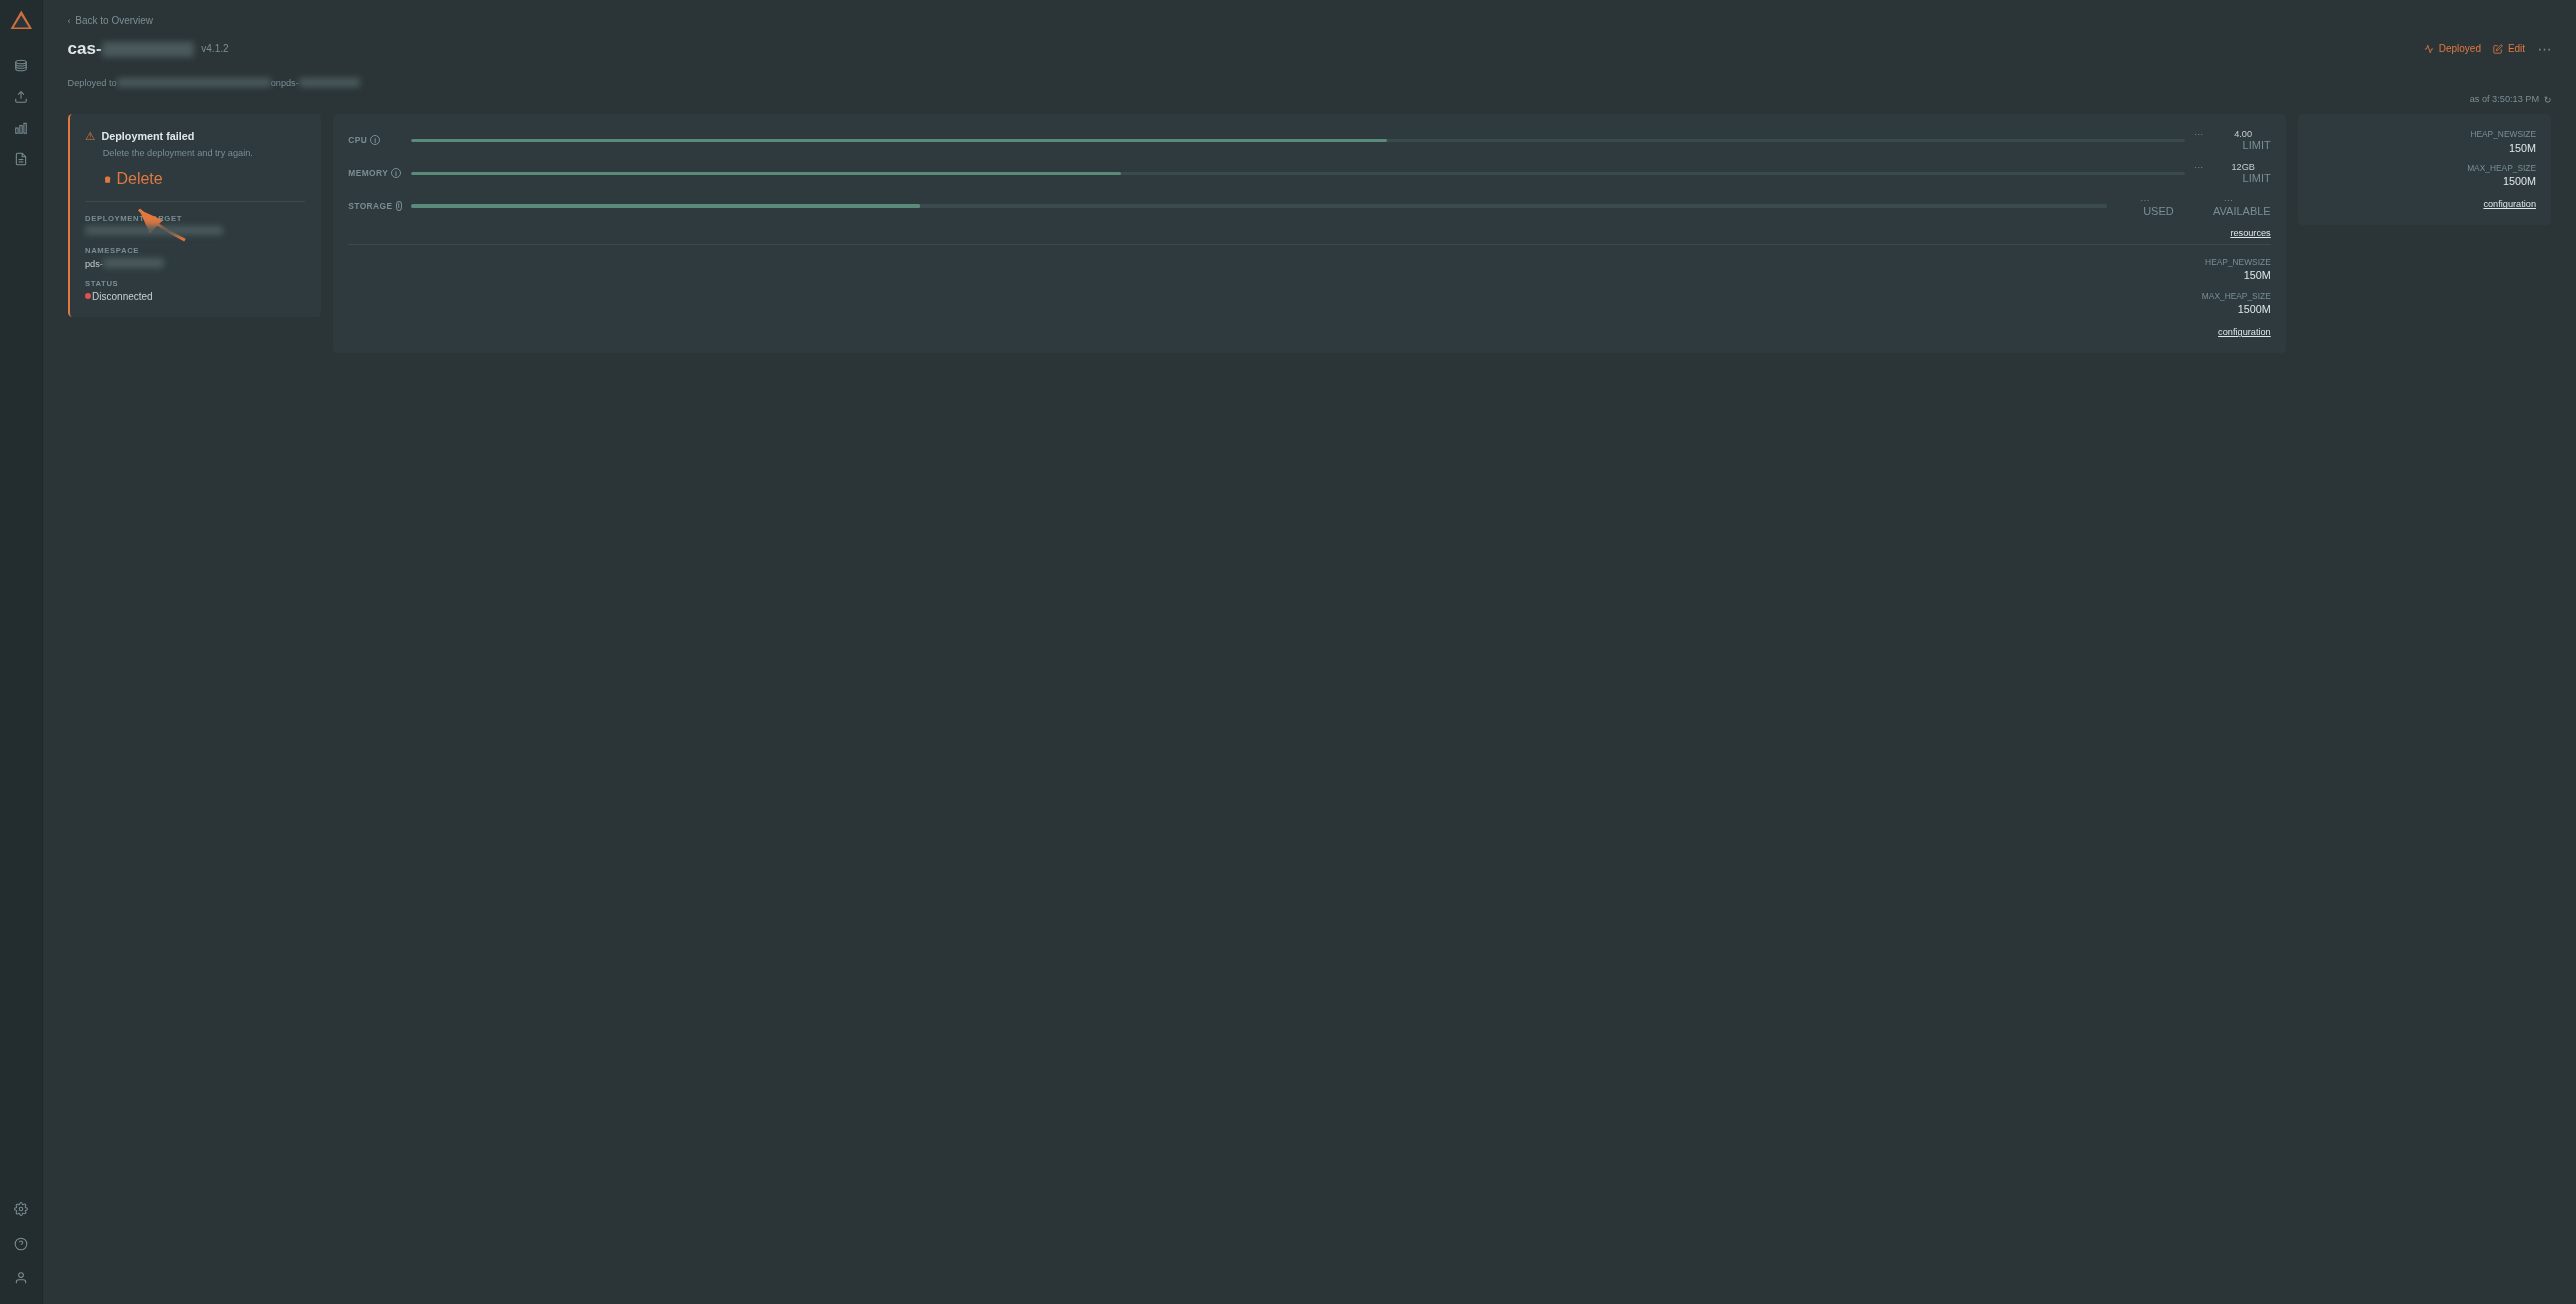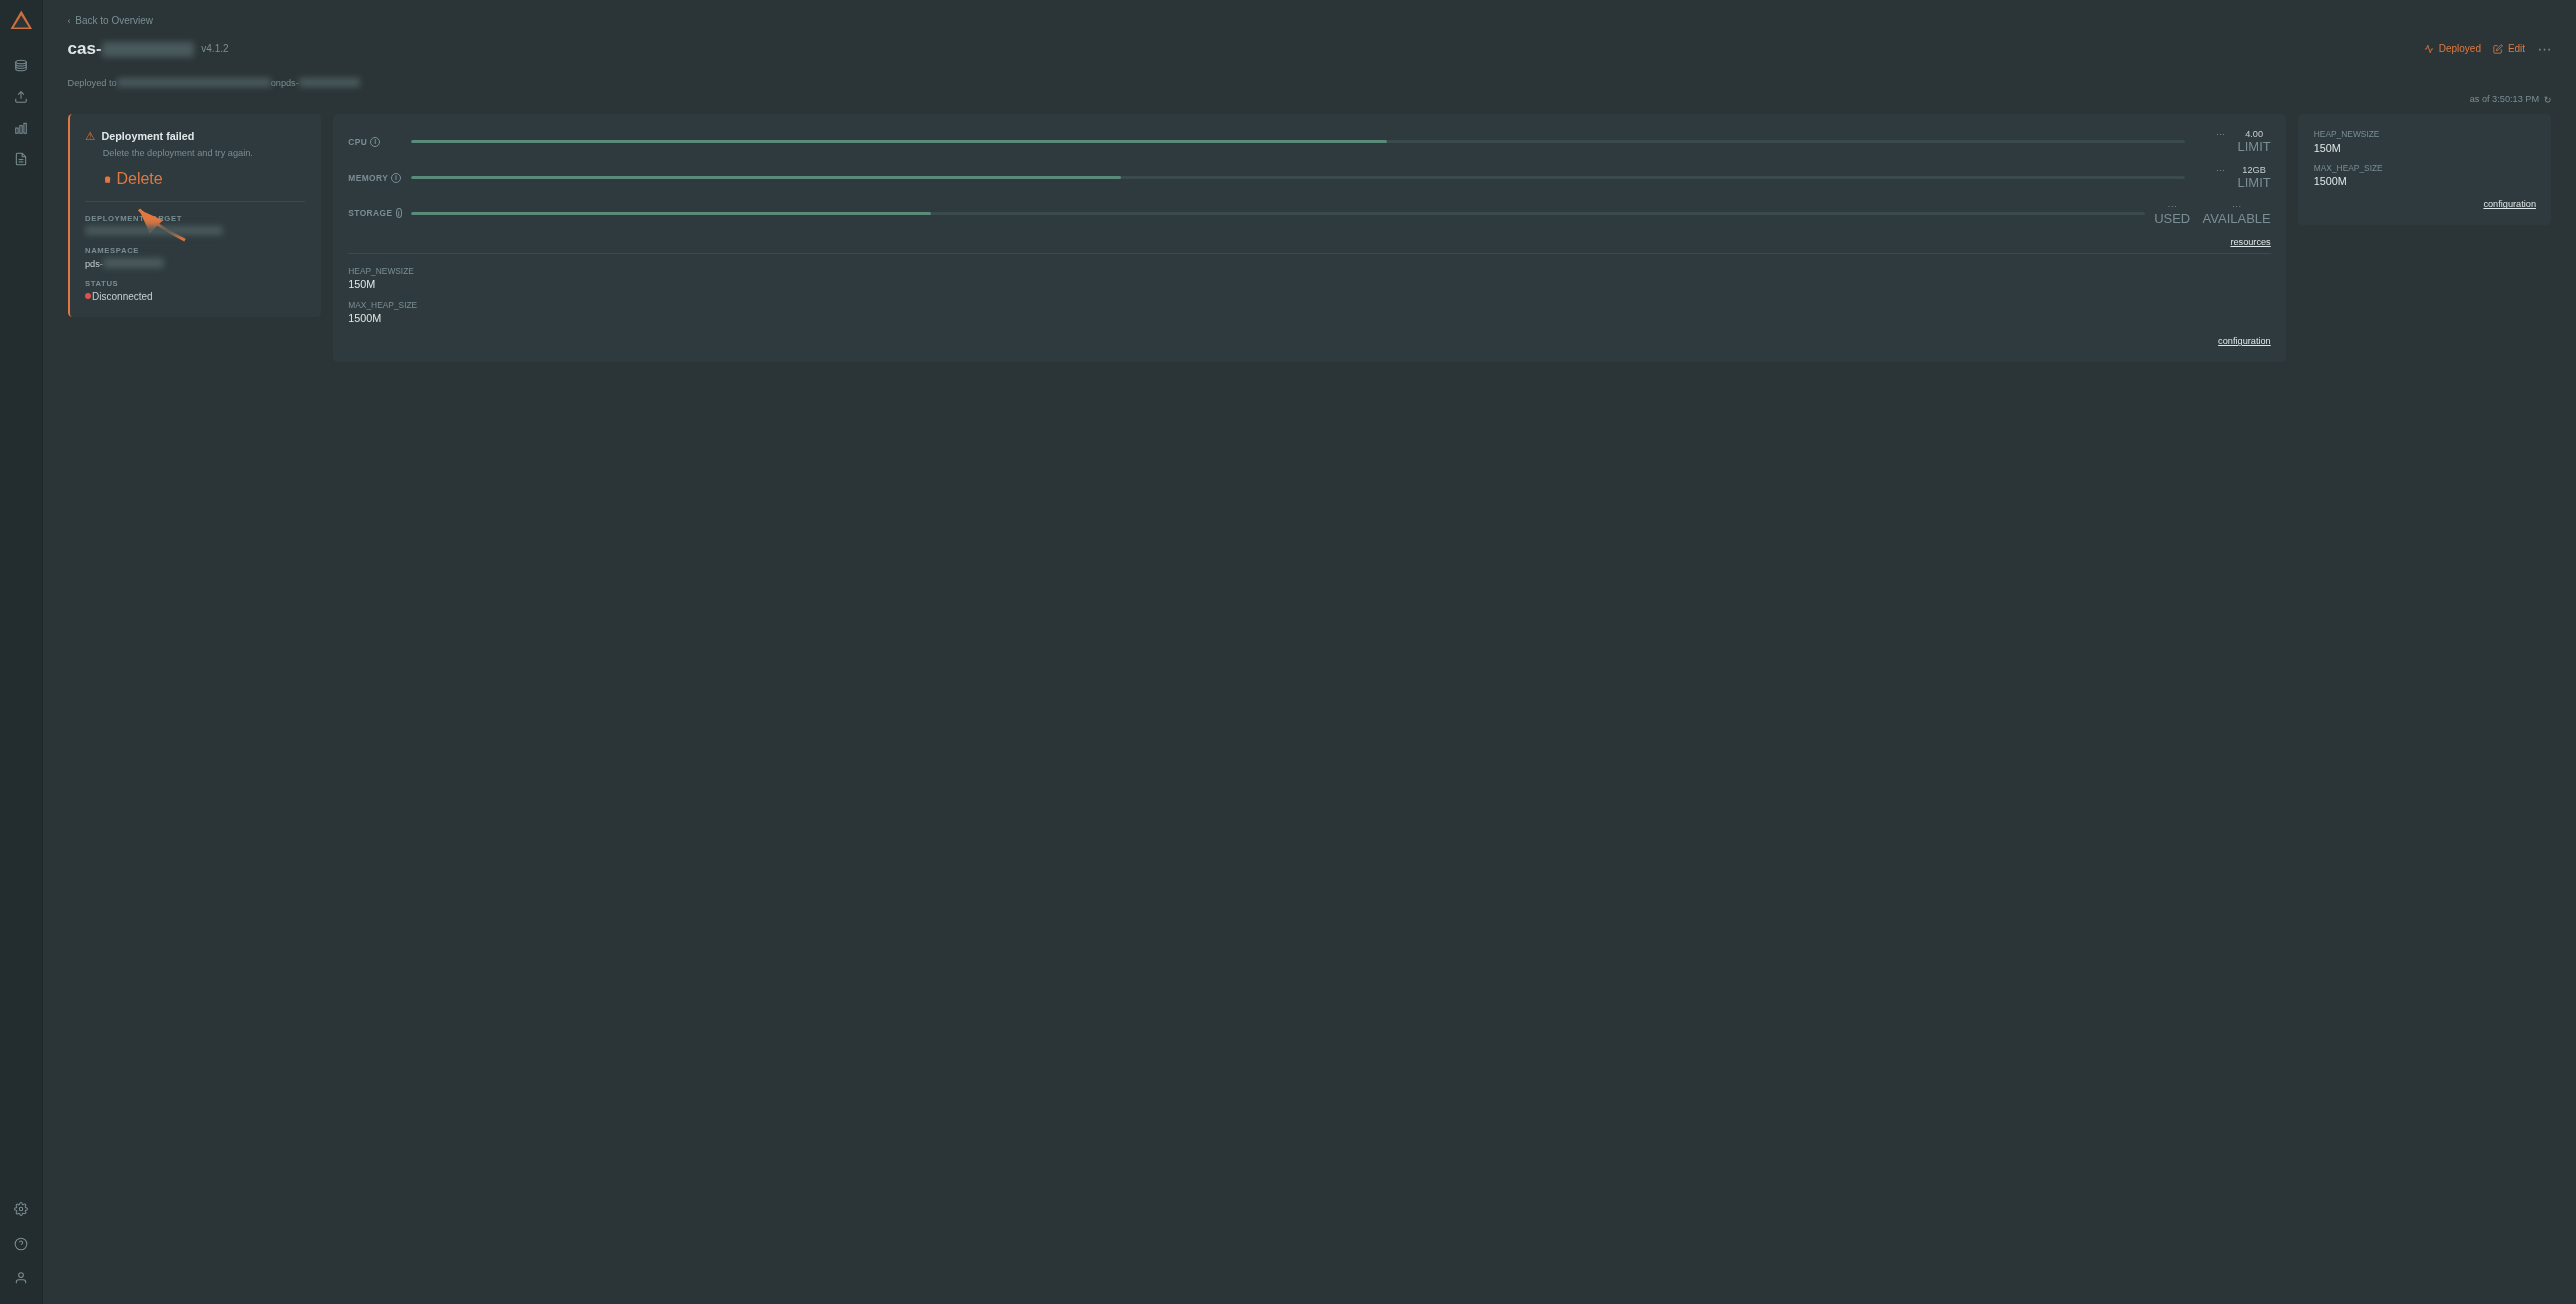--- a/index.html
+++ b/index.html
@@ -317,23 +317,24 @@
       align-items: flex-start;
       gap: 12.3px;
       min-width: 77px;
     }
     .resource-val {
       font-size: 9.2px;
       color: #c8d0d2;
       text-align: center;
     }
     .resource-val-sub {
-      font-size: 13px;
+      font-size: 11px;
       color: #7a8f94;
       text-transform: uppercase;
+      margin-left: 27px;
     }
     .dot-placeholder {
       font-size: 9.2px;
       color: #7a8f94;
     }
     .resources-link {
       display: flex;
       justify-content: flex-end;
       margin-top: 6.1px;
     }
@@ -345,20 +346,21 @@
     }
 
     
     .config-section {
       border-top: 0.8px solid #3a4a4d;
       padding-top: 12.3px;
       margin-top: 6.1px;
     }
     .config-item {
       margin-bottom: 9.2px;
+      text-align: right;
     }
     .config-key {
       font-size: 8.4px;
       color: #7a8f94;
       margin-bottom: 2.3px;
     }
     .config-value {
       font-size: 10.8px;
       color: #e0e7e9;
       font-weight: 500;

